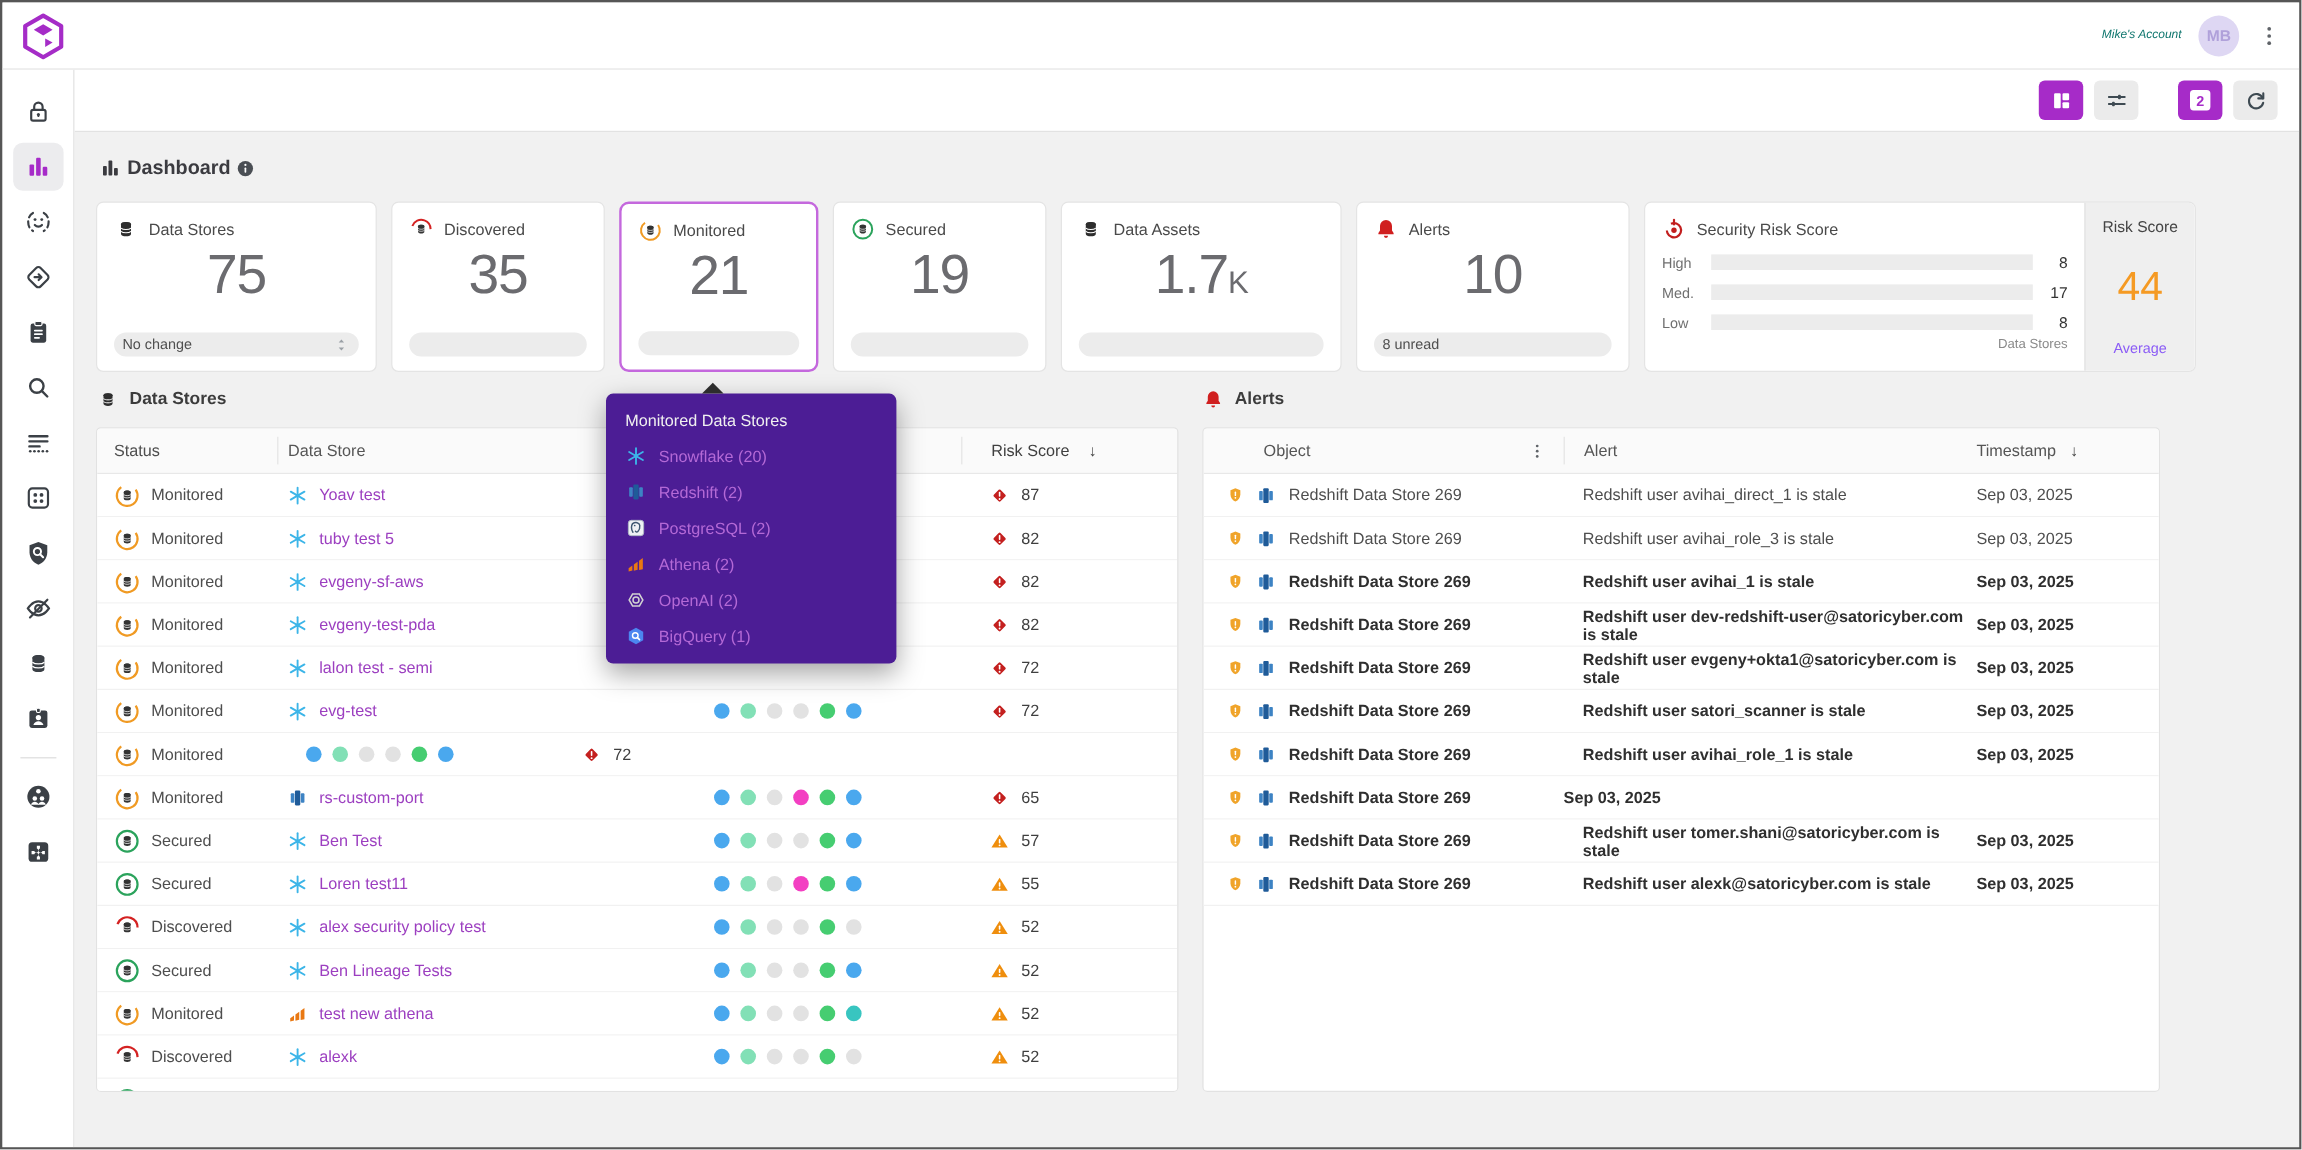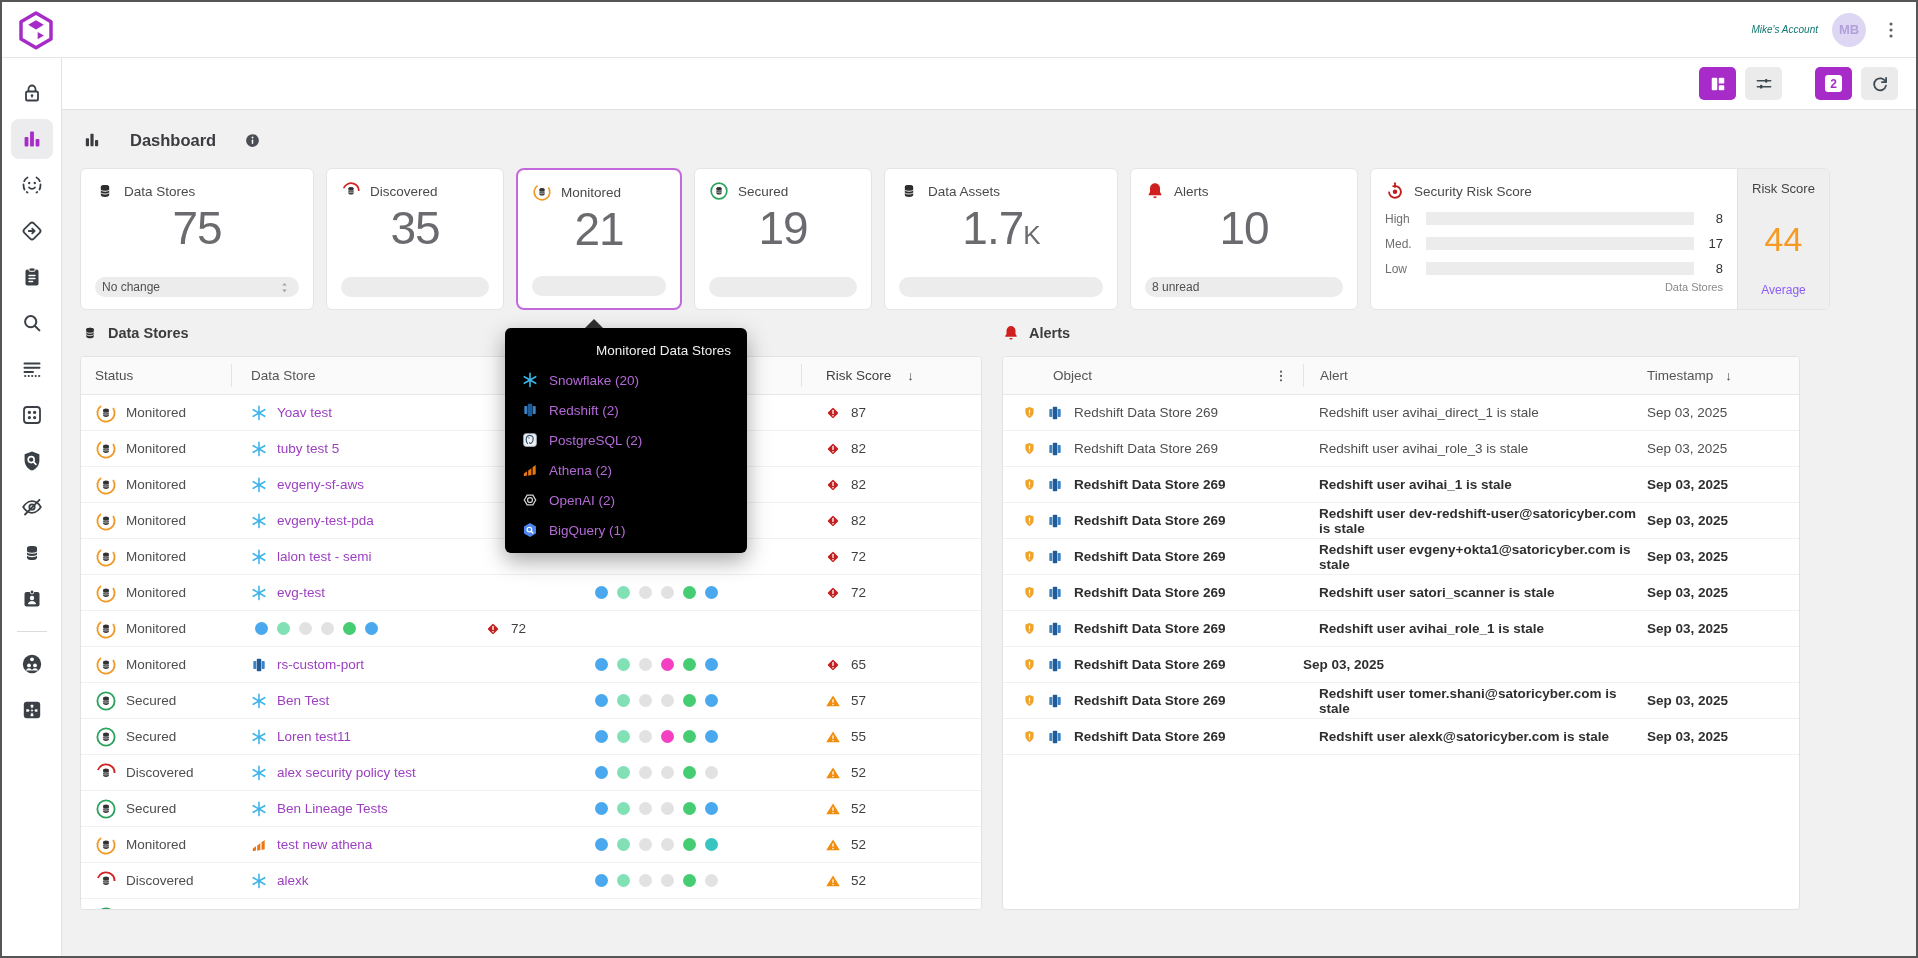--- a/index.html
+++ b/index.html
@@ -24,21 +24,21 @@
   .content { position: absolute; left: 60px; top: 56px; right: 0; bottom: 0; }
   .content-toolbar { height: 52px; background: #fff; border-bottom: 1px solid #e2e2e2; display: flex; align-items: center; justify-content: flex-end; padding-right: 18px; gap: 9px; }
   .tool-btn { width: 37px; height: 33px; border: none; border-radius: 5px; display: flex; align-items: center; justify-content: center; cursor: pointer; }
   .tool-btn.purple { background: #a62bc8; color: #fff; }
   .tool-btn.grey { background: #ebebeb; color: #3e4a52; }
   .tool-btn.gap-left { margin-left: 24px; }
   .two-badge { background: #fff; color: #a62bc8; width: 17px; height: 17px; border-radius: 3px; font-weight: 700; font-size: 12px; display: flex; align-items: center; justify-content: center; }
 
   .dash { position: absolute; top: 52px; left: 0; right: 0; bottom: 0; background: #f1f1f1; overflow: hidden; }
 
-  .page-title-row { position: absolute; left: 20px; top: 20px; display: flex; align-items: center; gap: 28px; color: #3b3b40; }
+  .page-title-row { position: absolute; left: 20px; top: 20px; display: flex; align-items: center; gap: 4px; color: #3b3b40; }
   .page-title { font-size: 16.5px; font-weight: 700; }
 
   
   .cards-row { position: absolute; left: 18px; top: 58px; display: flex; gap: 12px; height: 142px; }
   .card { background: #fff; border: 1px solid #e4e4e4; border-radius: 6px; padding: 12px 14px; display: flex; flex-direction: column; position: relative; }
   .card.highlighted { border: 2px solid #c468dd; border-radius: 8px; }
   .card-head { display: flex; align-items: center; gap: 9px; font-size: 13.5px; color: #4a4a4a; }
   .card-value { text-align: center; font-size: 46px; color: #6b6b6f; font-weight: 400; letter-spacing: -1px; margin-top: 2px; line-height: 1.1; }
   .num-suffix { font-size: 26px; }
   .card-foot { margin-top: auto; height: 20px; border-radius: 10px; background: #ececec; display: flex; align-items: center; justify-content: space-between; padding: 0 7px; font-size: 12px; color: #4f4f4f; }
@@ -64,42 +64,42 @@
 
   .table-card { position: absolute; top: 246px; height: 554px; background: #fff; border: 1px solid #e2e2e2; border-radius: 4px; overflow: hidden; }
   .table-card.left { left: 18px; width: 902px; }
   .table-card.right { left: 940px; width: 798px; }
   .thead { height: 38px; background: #fafafa; border-bottom: 1px solid #e8e8e8; display: flex; align-items: center; font-size: 13.5px; color: #555; }
   .th { display: flex; align-items: center; height: 60%; }
   .sort-arrow { margin-left: 6px; color: #444; font-size: 13px; }
 
   
   .col-status { width: 150px; padding-left: 14px; display: flex; gap: 9px; align-items: center; color: #4e4e4e; }
-  .col-name { width: 340px; padding-left: 19px; display: flex; gap: 9px; align-items: center; border-left: 1px solid #ededed; height: 100%; }
+  .col-name { width: 340px; padding-left: 8px; display: flex; gap: 9px; align-items: center; border-left: 1px solid #ededed; height: 100%; }
   .col-name a { color: #9c3fc0; text-decoration: none; cursor: pointer; text-align: center; }
   .col-dots { width: 230px; padding-left: 24px; display: flex; gap: 9px; align-items: center; }
   .col-risk { flex: 1; padding-left: 24px; display: flex; gap: 10px; align-items: center; color: #3f3f3f; border-left: 1px solid #ededed; height: 100%; }
   .thead .col-name, .thead .col-risk { height: 60%; border-left: 1px solid #e4e4e4; }
   .ds-row { display: flex; align-items: center; height: 36px; border-bottom: 1px solid #f1f1f1; font-size: 13.5px; background: #fff; }
   .ds-row .col-name, .ds-row .col-risk { border-left: none; }
   .dot { width: 13px; height: 13px; border-radius: 50%; }
 
   
   .col-obj { width: 300px; display: flex; align-items: center; gap: 10px; padding-left: 20px; }
   .thead .col-obj { padding-left: 50px; justify-content: space-between; padding-right: 14px; height: 60%; }
   .col-alert { flex: 1; padding-left: 16px; border-left: 1px solid #ededed; height: 100%; display: flex; align-items: center; }
   .thead .col-alert { height: 60%; border-left: 1px solid #e4e4e4; }
   .col-time { width: 152px; display: flex; align-items: center; gap: 6px; }
   .al-row { display: flex; align-items: center; height: 36px; border-bottom: 1px solid #f1f1f1; font-size: 13.5px; color: #4e4e4e; background: #fff; }
   .al-row .col-alert { border-left: none; }
   .al-row.unread { font-weight: 700; color: #2f2f2f; }
   .obj-name { color: inherit; }
 
   
-  .tooltip { position: absolute; left: 443px; top: 218px; width: 242px; background: #000000; border-radius: 6px; padding: 15px 16px 14px 16px; z-index: 10; box-shadow: 0 8px 22px rgba(0,0,0,.35); text-align: right; }
+  .tooltip { position: absolute; left: 443px; top: 218px; width: 242px; background: #4c1d95; border-radius: 6px; padding: 15px 16px 14px 16px; z-index: 10; box-shadow: 0 8px 22px rgba(0,0,0,.35); }
   .tooltip:before { content: ""; position: absolute; top: -9px; left: 80px; border-left: 9px solid transparent; border-right: 9px solid transparent; border-bottom: 9px solid #2d2d2d; }
   .tt-title { color: #f0f0f0; font-size: 13.5px; margin-bottom: 13px; }
   .tt-item { display: flex; align-items: center; gap: 10px; margin-top: 12px; font-size: 13.5px; }
   .tt-item a { color: #b469d6; text-decoration: none; cursor: pointer; }
 
   .ic { display: inline-flex; line-height: 0; flex: none; }
   .ic svg { width: 100%; height: 100%; display: block; } .ic15 { width: 15px; height: 15px; }
   .ic16 { width: 16px; height: 16px; } .ic18 { width: 18px; height: 18px; }
   .ic20 { width: 20px; height: 20px; } .ic22 { width: 22px; height: 22px; }
   .ic24 { width: 24px; height: 24px; }

